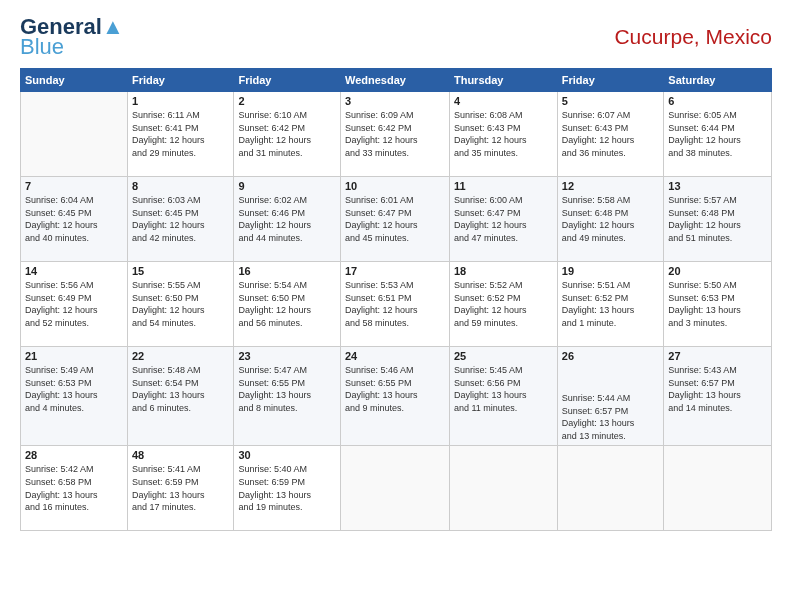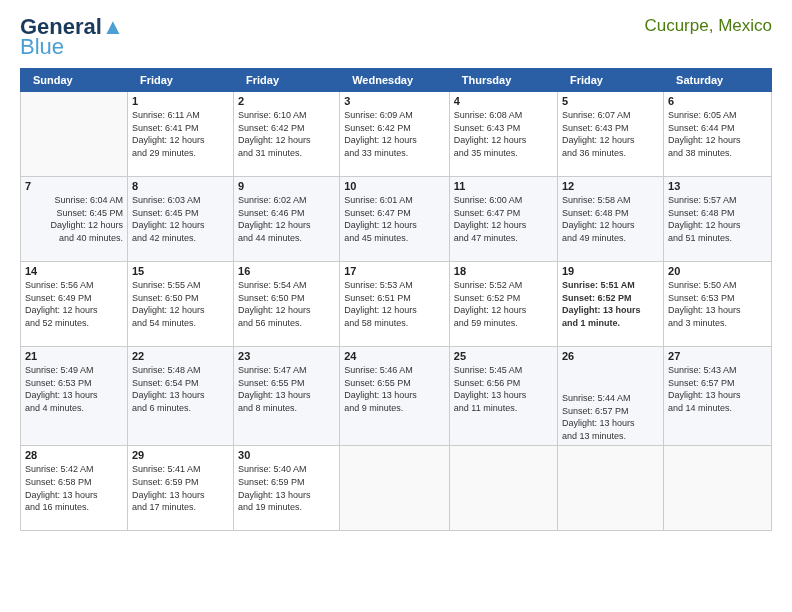--- a/index.html
+++ b/index.html
@@ -11,50 +11,50 @@
       overflow: hidden;
     }
     .page {
       width: 792px;
       height: 612px;
       padding: 16px 20px 10px 20px;
     }
     .header {
       display: flex;
       justify-content: space-between;
-      align-items: flex-start;
+      align-items: center;
       margin-bottom: 10px;
     }
     .logo {
       display: flex;
       flex-direction: column;
       align-items: flex-start;
     }
     .title-area {
       text-align: right;
     }
     .month-title {
       font-size: 36px;
       font-weight: bold;
       color: #1a3a5c;
       line-height: 1.1;
     }
     .location {
-      font-size: 17px;
-      color: #4d7c0f;
+      font-size: 21px;
+      color: #b91c1c;
     }
     .calendar {
       width: 100%;
       border-collapse: collapse;
       font-size: 9.5px;
     }
     .calendar th {
       background: #2a5fa5;
       color: white;
-      padding: 5px 12px;
+      padding: 5px 4px;
       text-align: left;
       font-size: 11px;
       font-weight: bold;
       border: 1px solid #2a5fa5;
     }
     .calendar td {
       border: 1px solid #ccc;
       padding: 3px 4px;
       vertical-align: top;
       width: 113px;
@@ -151,21 +151,21 @@
             <div class="day-num">6</div>
             <div class="day-info" style="white-space: pre-line;">Sunrise: 6:05 AM
 Sunset: 6:44 PM
 Daylight: 12 hours
 and 38 minutes.</div>
           </td>
         </tr>
         <tr>
           <td>
             <div class="day-num">7</div>
-            <div class="day-info" style="white-space: pre-line; text-align: right;">Sunrise: 6:04 AM
+            <div class="day-info" style="white-space: pre-line;">Sunrise: 6:04 AM
 Sunset: 6:45 PM
 Daylight: 12 hours
 and 40 minutes.</div>
           </td>
           <td>
             <div class="day-num">8</div>
             <div class="day-info" style="white-space: pre-line;">Sunrise: 6:03 AM
 Sunset: 6:45 PM
 Daylight: 12 hours
 and 42 minutes.</div>
@@ -237,21 +237,21 @@
           </td>
           <td>
             <div class="day-num">18</div>
             <div class="day-info" style="white-space: pre-line;">Sunrise: 5:52 AM
 Sunset: 6:52 PM
 Daylight: 12 hours
 and 59 minutes.</div>
           </td>
           <td>
             <div class="day-num">19</div>
-            <div class="day-info" style="white-space: pre-line; font-weight: bold;">Sunrise: 5:51 AM
+            <div class="day-info" style="white-space: pre-line;">Sunrise: 5:51 AM
 Sunset: 6:52 PM
 Daylight: 13 hours
 and 1 minute.</div>
           </td>
           <td>
             <div class="day-num">20</div>
             <div class="day-info" style="white-space: pre-line;">Sunrise: 5:50 AM
 Sunset: 6:53 PM
 Daylight: 13 hours
 and 3 minutes.</div>
@@ -310,21 +310,21 @@
         </tr>
         <tr>
           <td>
             <div class="day-num">28</div>
             <div class="day-info" style="white-space: pre-line;">Sunrise: 5:42 AM
 Sunset: 6:58 PM
 Daylight: 13 hours
 and 16 minutes.</div>
           </td>
           <td>
-            <div class="day-num">29</div>
+            <div class="day-num">48</div>
             <div class="day-info" style="white-space: pre-line;">Sunrise: 5:41 AM
 Sunset: 6:59 PM
 Daylight: 13 hours
 and 17 minutes.</div>
           </td>
           <td>
             <div class="day-num">30</div>
             <div class="day-info" style="white-space: pre-line;">Sunrise: 5:40 AM
 Sunset: 6:59 PM
 Daylight: 13 hours

